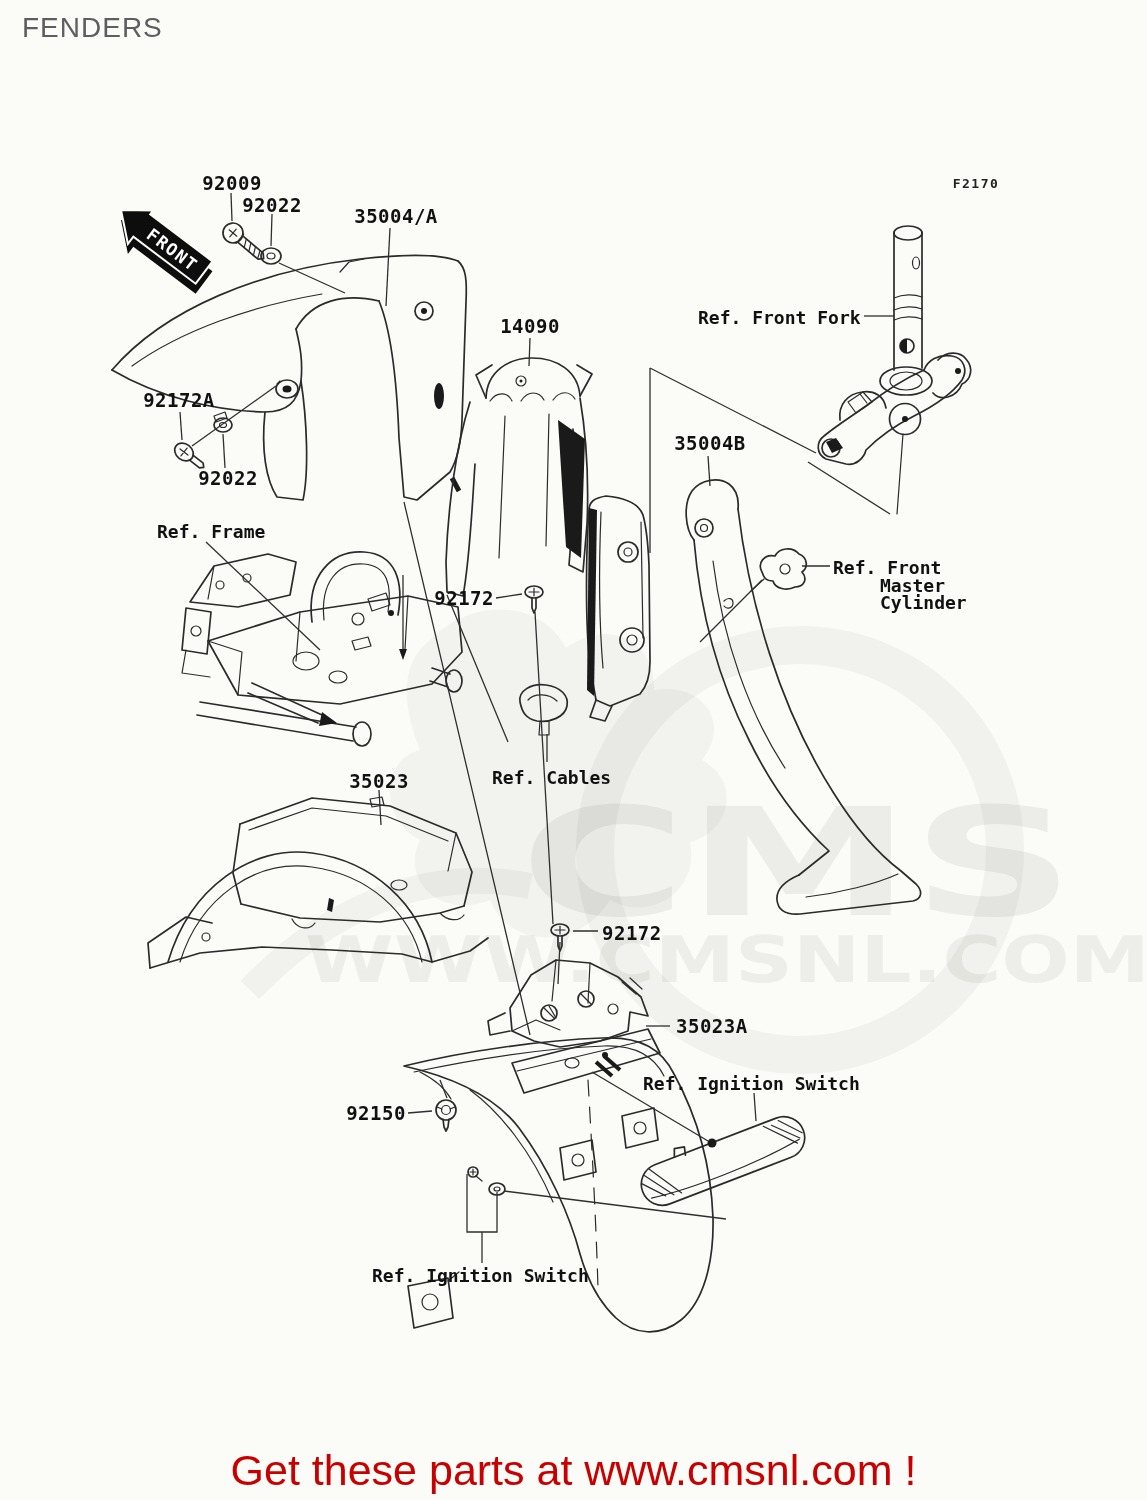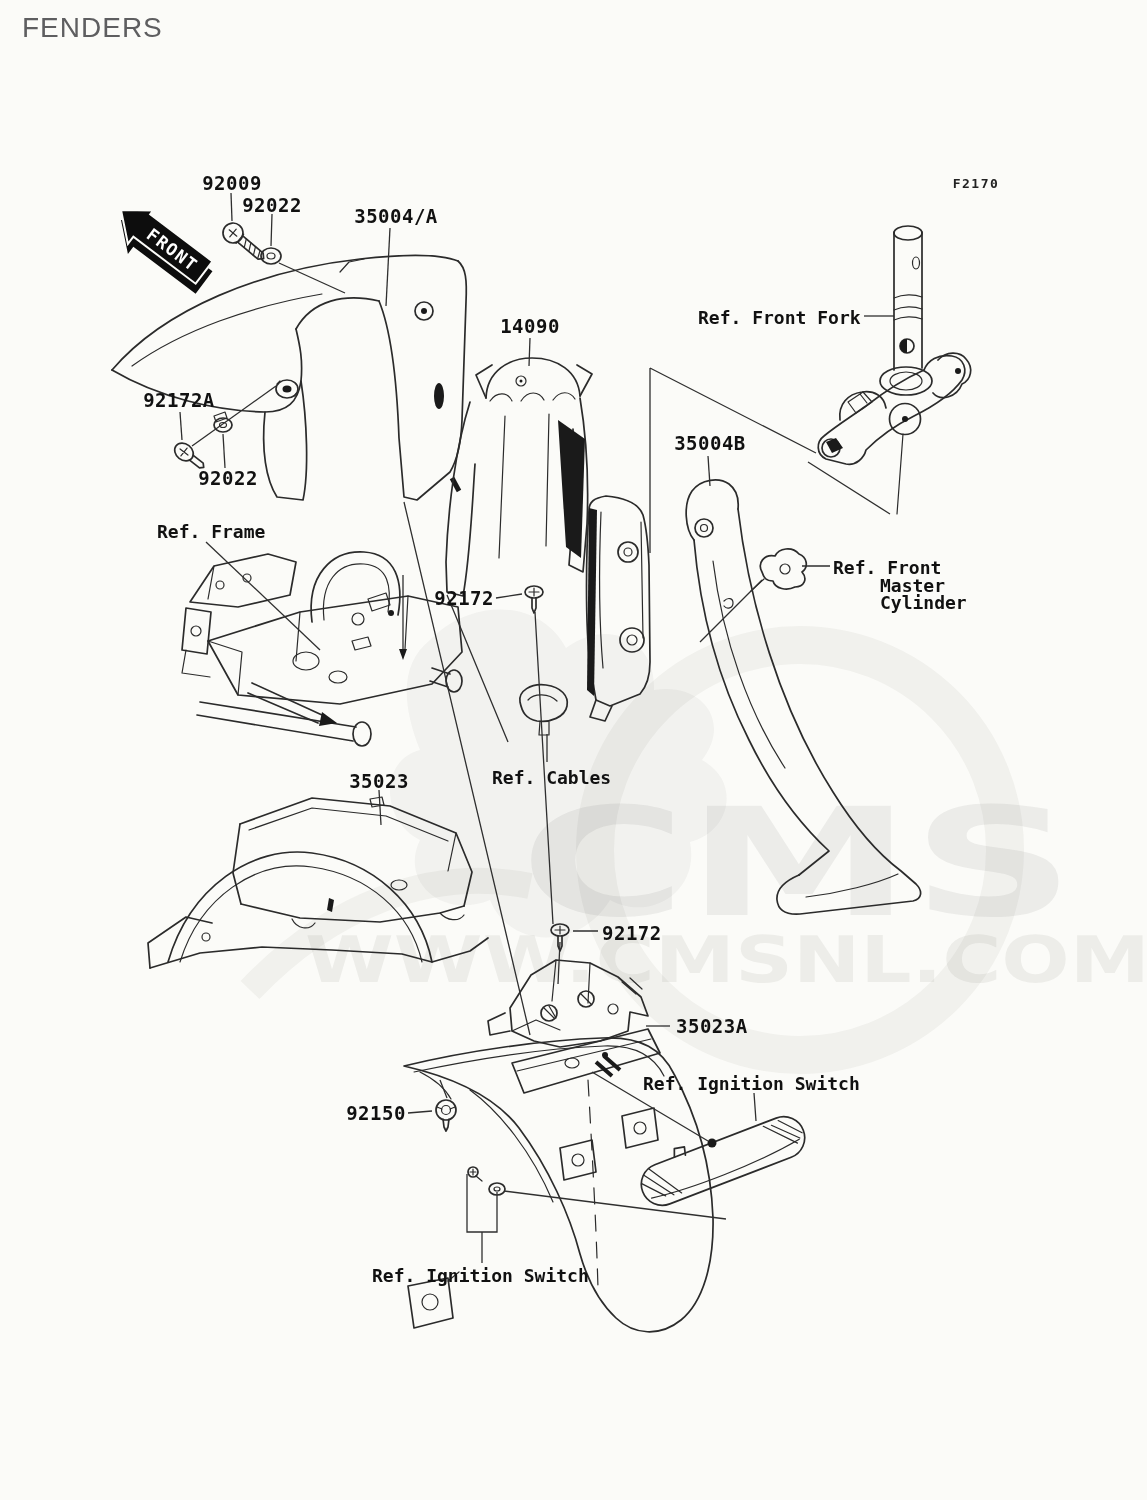--- a/index.html
+++ b/index.html
@@ -319,13 +319,14 @@
         <text class="rl" x="833" y="574">Ref. Front</text>
         <text class="rl" x="880" y="592">Master</text>
         <text class="rl" x="880" y="609">Cylinder</text>
       </g>
       <text class="rl" x="492" y="784">Ref. Cables</text>
       <text class="rl" x="643" y="1090">Ref. Ignition Switch</text>
       <text class="rl" x="372" y="1282">Ref. Ignition Switch</text>
     </g>
   </svg>
 
+  <div class="footer-caption">Get these parts at www.cmsnl.com !</div>
 </div>
 
 </body></html>

